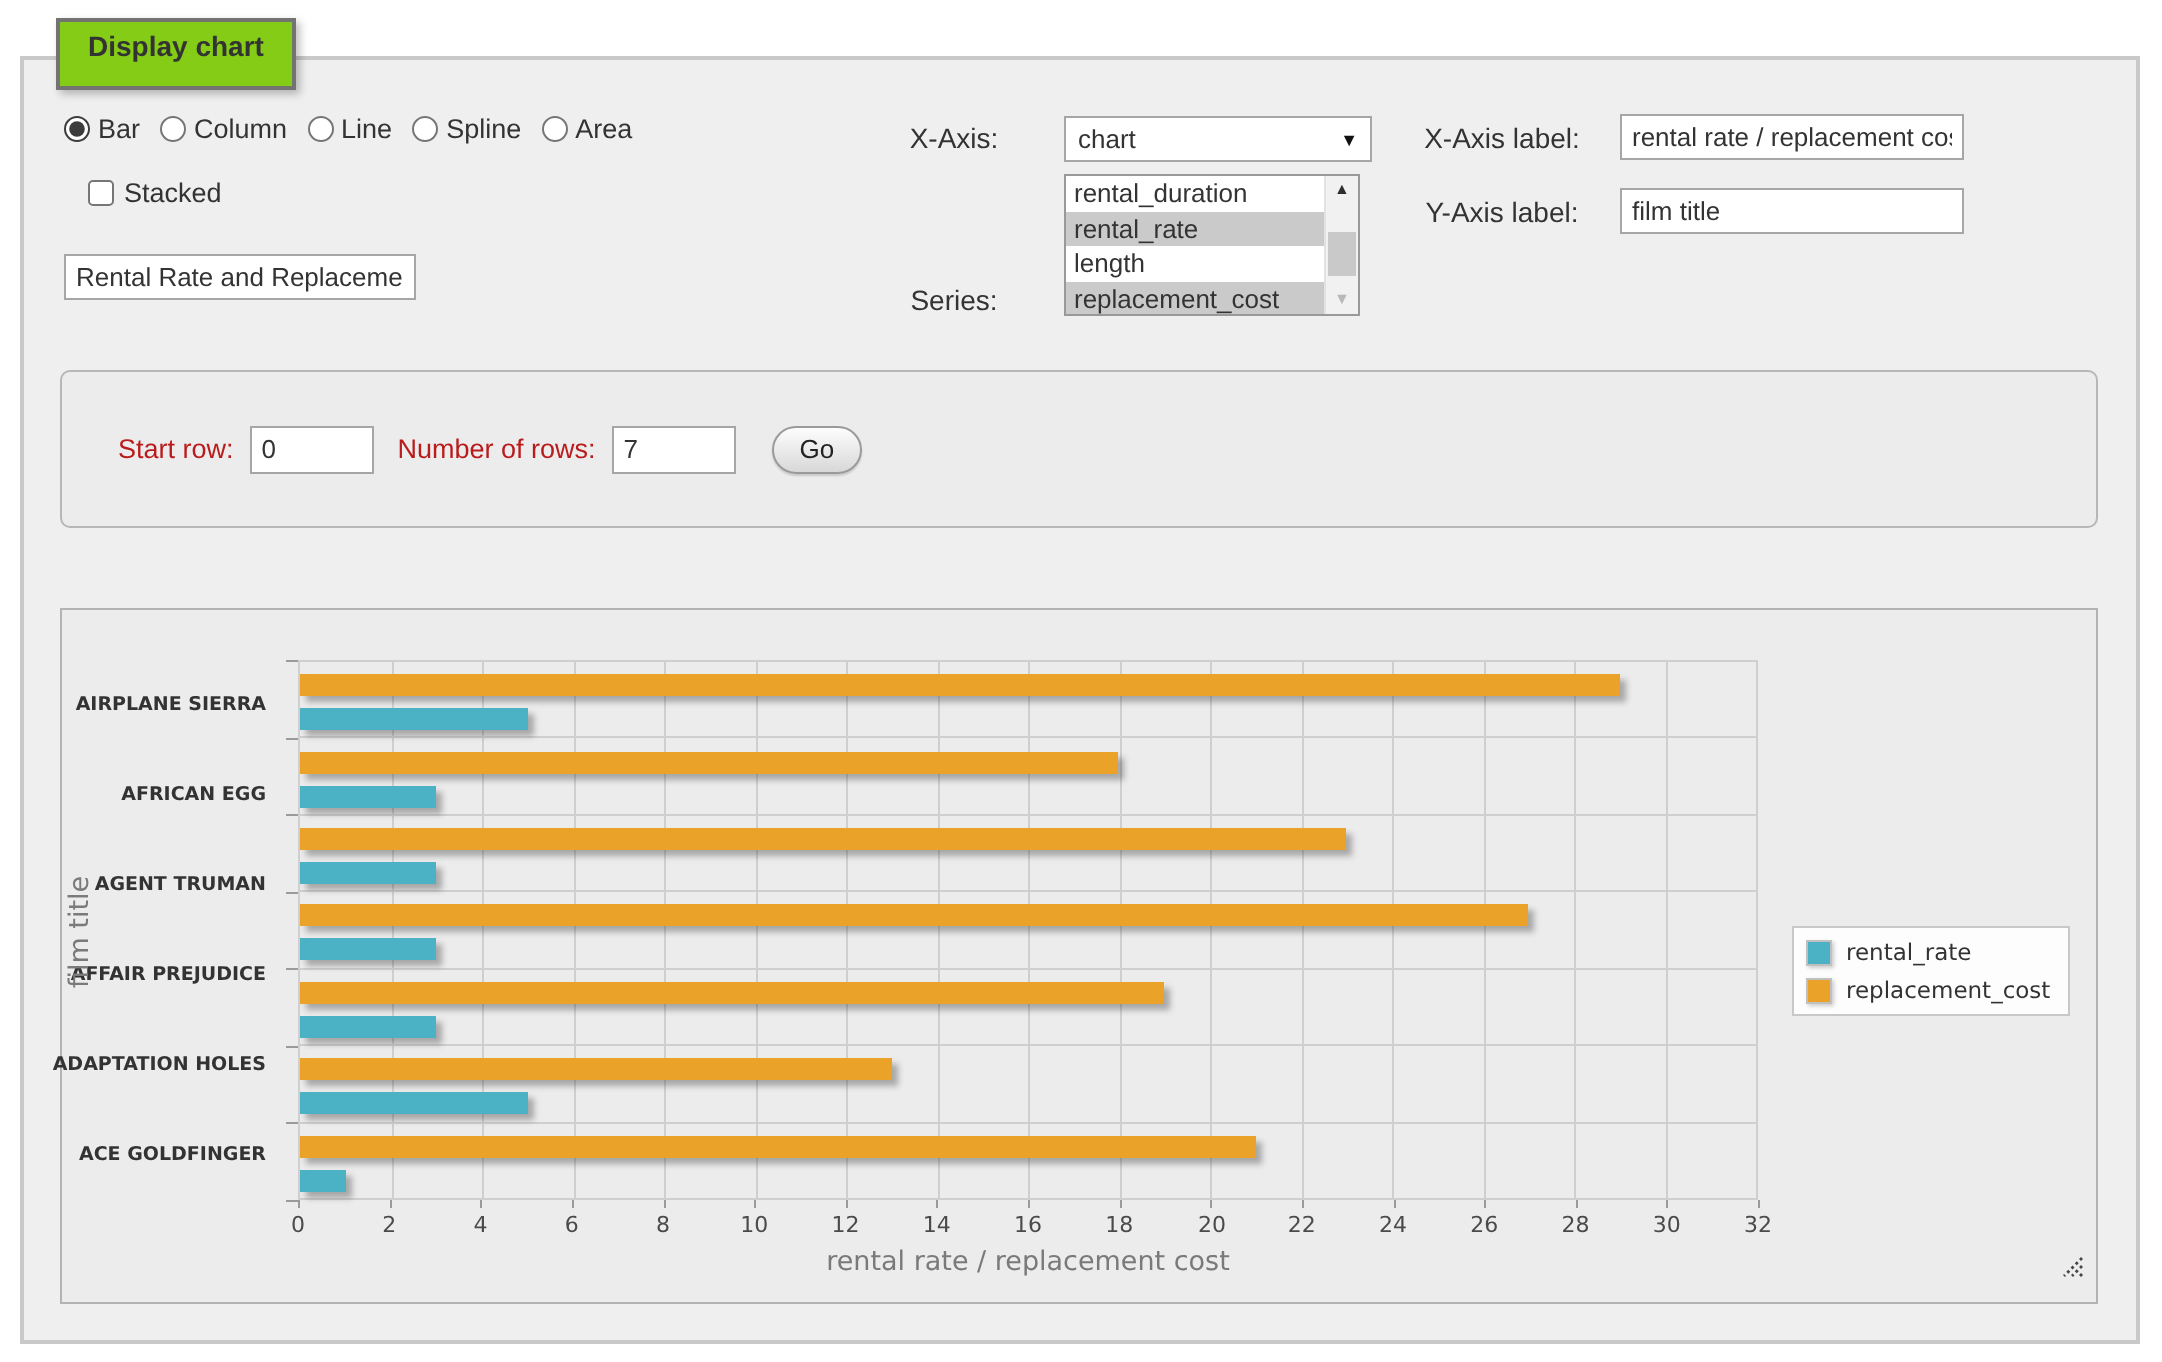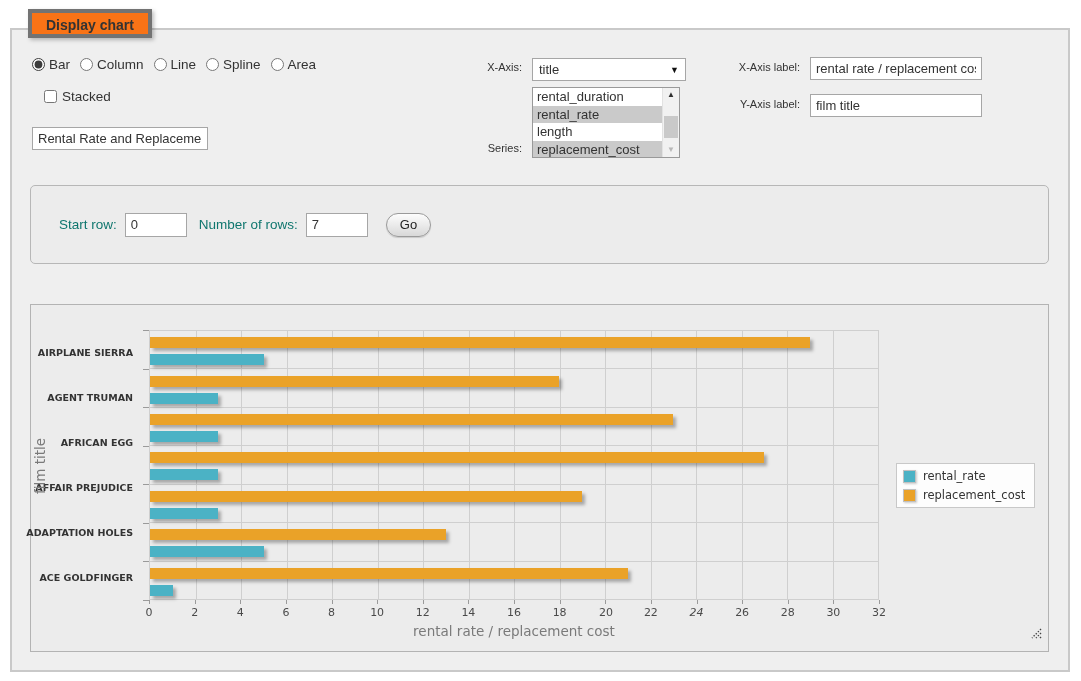--- a/index.html
+++ b/index.html
@@ -3,37 +3,37 @@
 <meta charset="utf-8">
 <style>
   * { box-sizing: border-box; margin: 0; padding: 0; }
   html, body { width: 1081px; height: 681px; background: #ffffff;
     font-family: "Liberation Sans", sans-serif; font-size: 13px; color: #333; }
   .stage { position: relative; width: 1081px; height: 681px; overflow: hidden; }
 
   
   .fieldset { position: absolute; left: 10px; top: 28px; width: 1060px; height: 644px;
     background: #efefef; border: 2px solid #c9c9c9; }
-  .legend-box { position: absolute; left: 16px; top: -21px; background: #f97316;
-    border: 4px solid #737373; padding: 4px 14px 1px 14px; font-size: 14px; font-weight: bold;
+  .legend-box { position: absolute; left: 16px; top: -21px; background: #84cc16;
+    border: 2px solid #737373; padding: 4px 14px 12px 14px; font-size: 14px; font-weight: bold;
     color: #333; box-shadow: 2px 2px 4px rgba(0,0,0,0.25); white-space: nowrap; }
 
   
   .radio-row { position: absolute; left: 20px; top: 27px; display: flex; gap: 10px; align-items: center; font-size: 13.5px; }
   .radio-item { display: inline-flex; align-items: center; gap: 4px; cursor: default; }
   .radio-item input { width: 13px; height: 13px; accent-color: #3c3c3c; margin: 0; }
   .stacked-row { position: absolute; left: 20px; top: 59px; display: inline-flex; align-items: center; gap: 5px; font-size: 13.5px; margin-left: 12px; }
   .stacked-row input { width: 13px; height: 13px; margin: 0; }
 
   input[type="text"] { background: #fff; border: 1px solid #a6a6a6; font-size: 13px;
     color: #333; padding: 2px 5px; font-family: "Liberation Sans", sans-serif; }
 
   .title-input { position: absolute; left: 20px; top: 97px; width: 176px; height: 23px; }
 
-  .lbl { position: absolute; font-size: 11px; color: #333; text-align: right; white-space: nowrap; }
+  .lbl { position: absolute; font-size: 14px; color: #333; text-align: center; white-space: nowrap; }
   #x-axis-text   { left: 420px; top: 31px;  width: 90px; }
   #series-text   { left: 420px; top: 112px; width: 90px; }
   #x-axis-label-text { left: 690px; top: 31px; width: 98px; }
   #y-axis-label-text { left: 690px; top: 68px; width: 98px; }
 
   .select-box { position: absolute; left: 520px; top: 28px; width: 154px; height: 23px;
     background: #fff; border: 1px solid #a6a6a6; display: flex; align-items: center;
     padding: 0 6px; cursor: default; }
   .select-box .sel-value { flex: 1; font-size: 13px; }
   .select-box .sel-arrow { font-size: 9px; color: #111; }
@@ -51,21 +51,21 @@
   .sb-down { bottom: 0; color: #b8b8b8; }
   .sb-thumb { position: absolute; left: 1px; width: 14px; top: 28px; height: 22px; background: #c9c9c9; }
 
   .xlabel-input { position: absolute; left: 798px; top: 27px; width: 172px; height: 23px; }
   .ylabel-input { position: absolute; left: 798px; top: 64px; width: 172px; height: 23px; }
 
   
   .rows-panel { position: absolute; left: 18px; top: 155px; width: 1019px; height: 79px;
     background: #ececec; border: 1px solid #b7b7b7; border-radius: 5px;
     display: flex; align-items: center; padding-left: 28px; }
-  .rows-panel .txt { font-size: 13.5px; color: #0f766e; margin-right: 8px; }
+  .rows-panel .txt { font-size: 13.5px; color: #b91c1c; margin-right: 8px; }
   .rows-panel input { width: 62px; height: 24px; }
   .rows-panel .gap1 { width: 12px; } .rows-panel .gap2 { width: 18px; }
   .go-btn { height: 24px; padding: 0 13px; border: 1px solid #9a9a9a; border-radius: 12px;
     background: linear-gradient(#fdfdfd, #d8d8d8); font-size: 13px; color: #222;
     box-shadow: 0 1px 1px rgba(0,0,0,0.15); cursor: default; font-family: "Liberation Sans", sans-serif; }
 
   
   .chart-box { position: absolute; left: 18px; top: 274px; width: 1019px; height: 348px;
     background: #ececec; border: 1px solid #b3b3b3;
     font-family: "DejaVu Sans", sans-serif; }
@@ -130,21 +130,21 @@
 
     <label class="stacked-row">
       <input type="checkbox" style="">
       <span>Stacked</span>
     </label>
 
     <input type="text" class="title-input" value="Rental Rate and Replacemer" style="">
 
     <div class="lbl" id="x-axis-text">X-Axis:</div>
     <div class="select-box">
-      <span class="sel-value">title</span>
+      <span class="sel-value">chart</span>
       <span class="sel-arrow">▼</span>
     </div>
 
     <div class="lbl" id="series-text">Series:</div>
     <div class="listbox">
       <div class="options" id="series-options">
           <div class="list-option">rental_duration</div>
           <div class="list-option selected">rental_rate</div>
           <div class="list-option">length</div>
           <div class="list-option selected">replacement_cost</div>
@@ -168,22 +168,22 @@
       <span class="gap1"></span>
       <span class="txt">Number of rows:</span>
       <input type="text" value="7" style="">
       <span class="gap2"></span>
       <button class="go-btn">Go</button>
     </div>
 
     <div class="chart-box">
       <div class="ycats" id="ycats">
           <div class="ycat">AIRPLANE SIERRA</div>
+          <div class="ycat">AFRICAN EGG</div>
           <div class="ycat">AGENT TRUMAN</div>
-          <div class="ycat">AFRICAN EGG</div>
           <div class="ycat">AFFAIR PREJUDICE</div>
           <div class="ycat">ADAPTATION HOLES</div>
           <div class="ycat">ACE GOLDFINGER</div>
         </div>
       <div class="plot" id="plot">
         <div id="gridv-layer">
             <div class="gridv" style="left: 6.25%;"></div>
             <div class="gridv" style="left: 12.5%;"></div>
             <div class="gridv" style="left: 18.75%;"></div>
             <div class="gridv" style="left: 25%;"></div>
@@ -249,21 +249,21 @@
           <div class="xtick-label" style="left: 437.375px;">14</div>
           <div class="xtick-mark" style="left: 483px;"></div>
           <div class="xtick-label" style="left: 483px;">16</div>
           <div class="xtick-mark" style="left: 528.625px;"></div>
           <div class="xtick-label" style="left: 528.625px;">18</div>
           <div class="xtick-mark" style="left: 574.25px;"></div>
           <div class="xtick-label" style="left: 575px;">20</div>
           <div class="xtick-mark" style="left: 619.875px;"></div>
           <div class="xtick-label" style="left: 619.875px;">22</div>
           <div class="xtick-mark" style="left: 665.5px;"></div>
-          <div class="xtick-label" style="left: 665.5px; font-style: italic;">24</div>
+          <div class="xtick-label" style="left: 665.5px;">24</div>
           <div class="xtick-mark" style="left: 711.125px;"></div>
           <div class="xtick-label" style="left: 711.125px;">26</div>
           <div class="xtick-mark" style="left: 756.75px;"></div>
           <div class="xtick-label" style="left: 756.75px;">28</div>
           <div class="xtick-mark" style="left: 802.375px;"></div>
           <div class="xtick-label" style="left: 802.375px;">30</div>
           <div class="xtick-mark" style="left: 848px;"></div>
           <div class="xtick-label" style="left: 848px;">32</div>
           <div class="ytick" style="top: 25px;"></div>
           <div class="ytick" style="top: 63.5714px;"></div>

